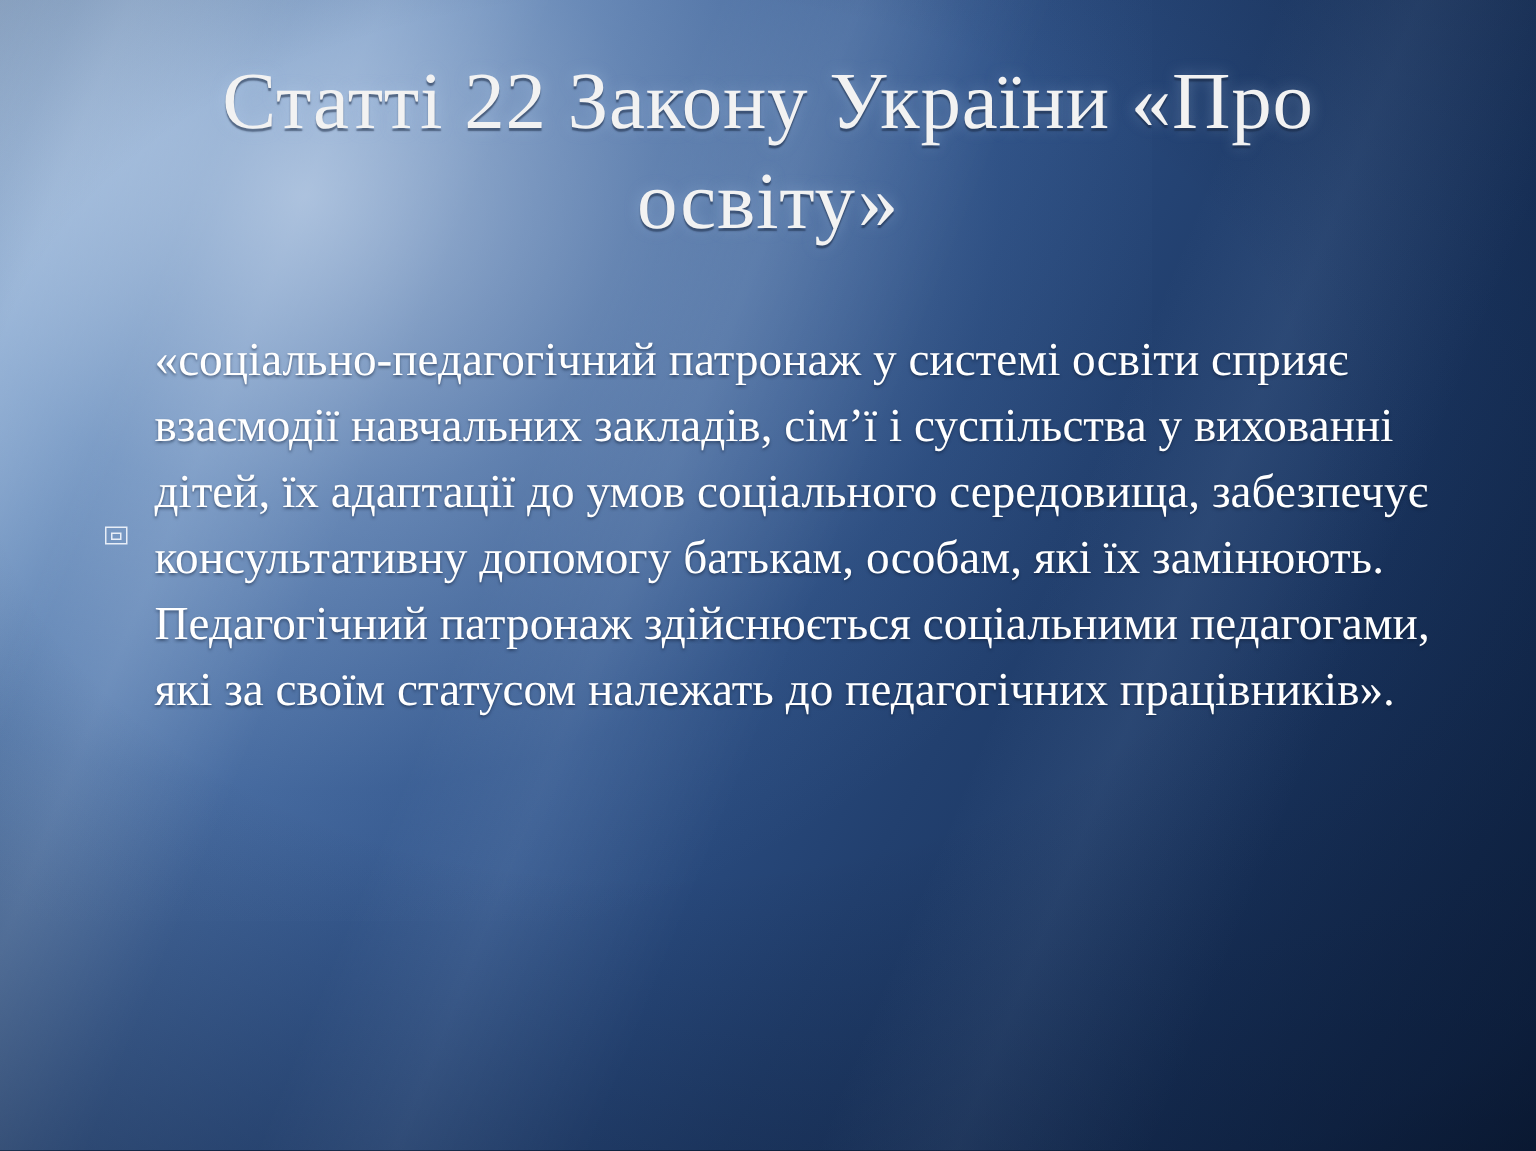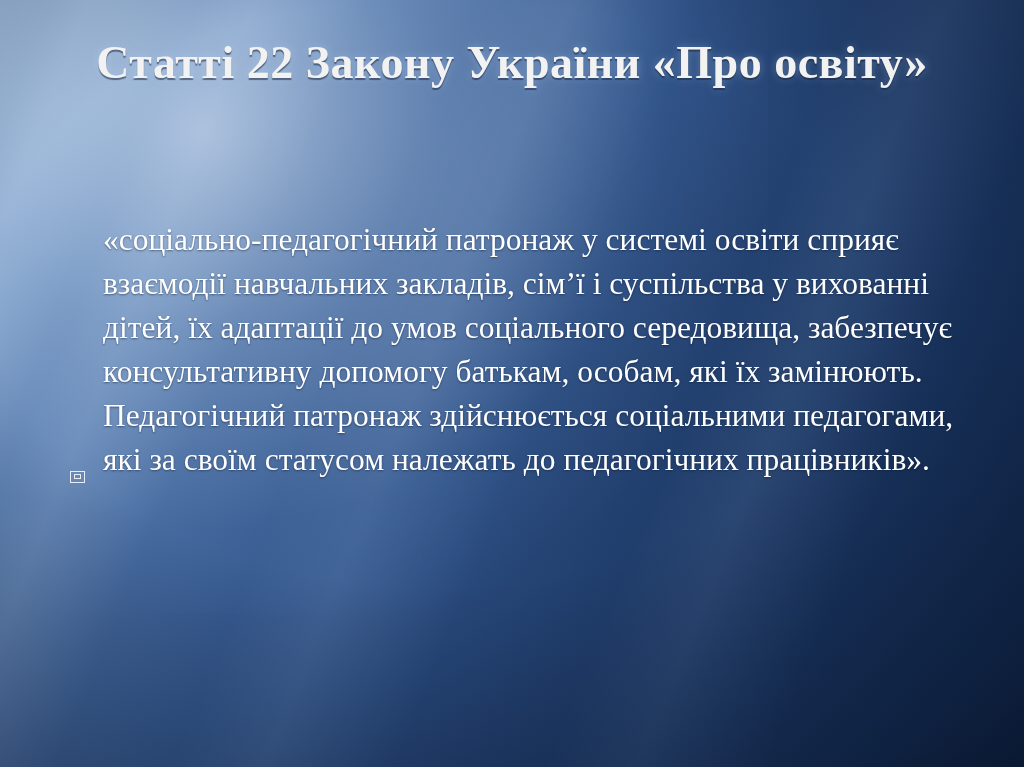--- a/index.html
+++ b/index.html
@@ -70,40 +70,40 @@
     height: 100%;
   }
 
   .title {
     position: absolute;
     left: 74px;
     top: 34px;
     width: 876px;
     text-align: center;
     font-family: "Liberation Serif", serif;
-    font-weight: bold;
-    font-size: 46px;
+    font-weight: normal;
+    font-size: 54px;
     line-height: 1.24;
     color: #f2f2f2;
     letter-spacing: 0.5px;
     text-shadow:
       0 2px 1px rgba(20,35,60,0.55),
       0 0 10px rgba(190,215,245,0.35);
   }
 
   .body-block {
     position: absolute;
     left: 70px;
     top: 218px;
     width: 900px;
   }
 
   .bullet-row {
     display: flex;
-    align-items: flex-end;
+    align-items: center;
     gap: 18px;
   }
 
   .bullet-marker {
     flex: 0 0 auto;
     margin-top: 14px;
     width: 15px;
     height: 12px;
     border: 1.6px solid #e8eef7;
     position: relative;

